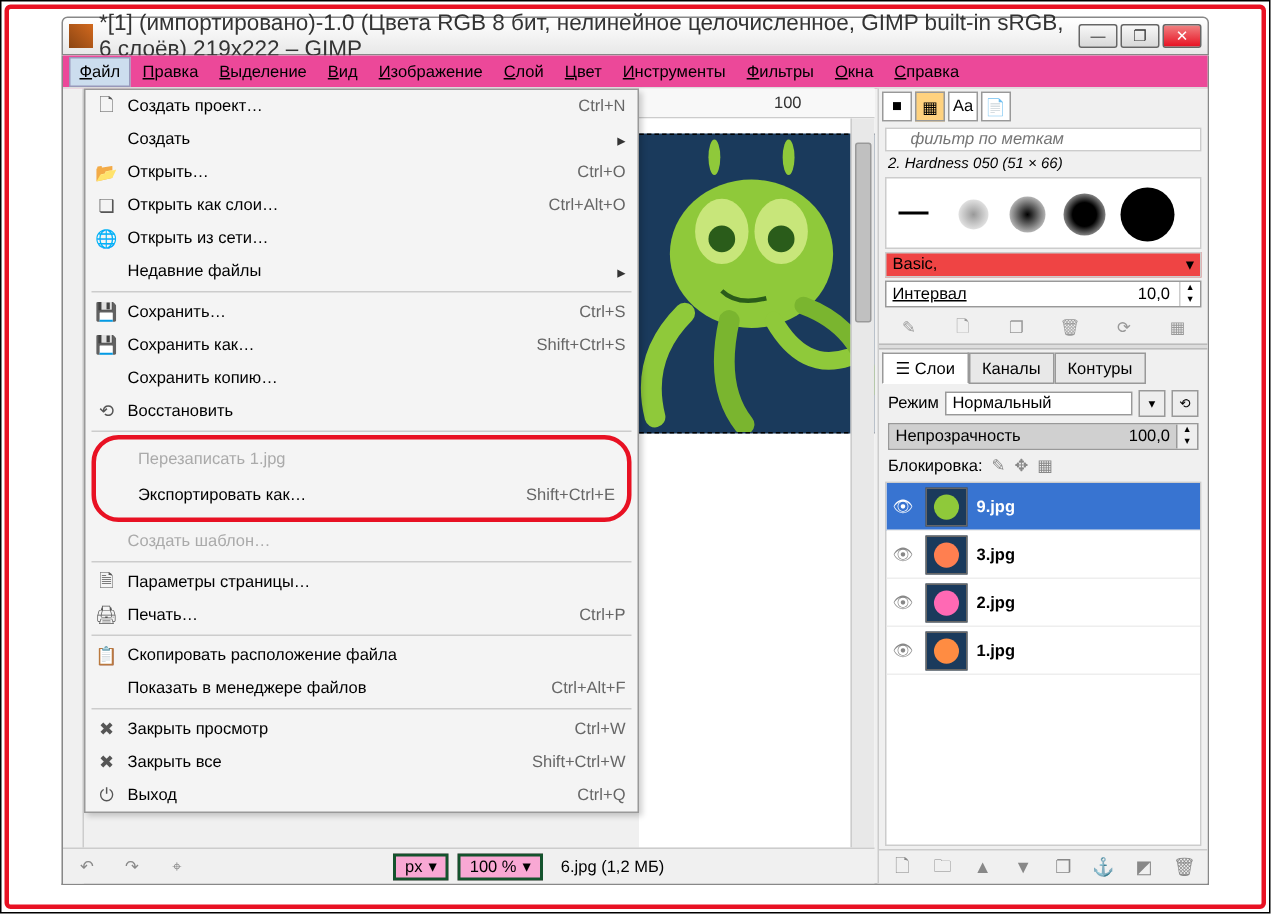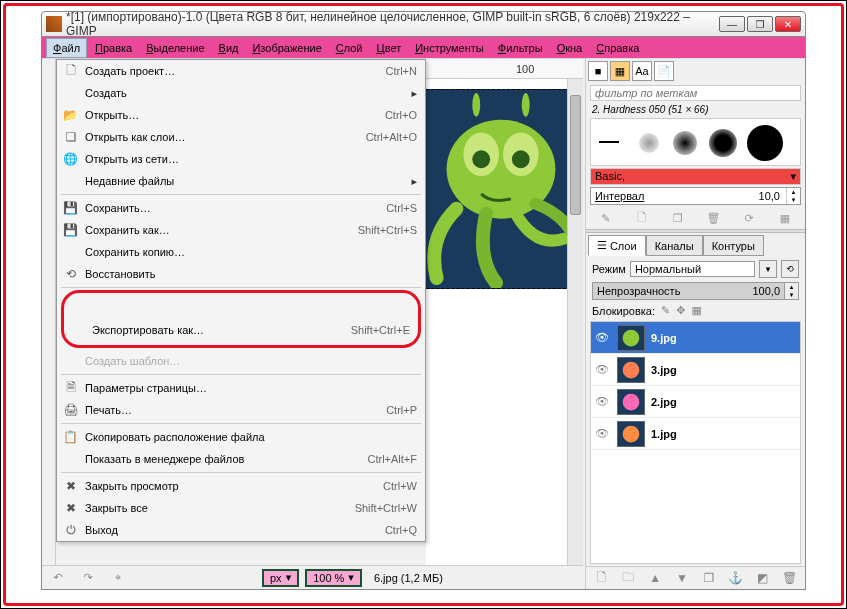--- a/index.html
+++ b/index.html
@@ -1,21 +1,21 @@
 <!DOCTYPE html>
 <html><head>
 <meta charset="utf-8">
 <style>
 * { margin: 0; padding: 0; box-sizing: border-box; font-family: Tahoma, Arial, sans-serif; font-size: 11px; }
 body { background: #fff; width: 847px; height: 609px; position: relative; border: 1px solid #000; }
 .outer-border { position: absolute; inset: 2px; border: 3px solid #e81123; border-radius: 4px; }
 
 .titlebar { position: absolute; top: 10px; left: 40px; right: 40px; height: 26px; border: 1px solid #888; border-radius: 4px 4px 0 0; background: linear-gradient(#fff,#e8e8e8); display: flex; align-items: center; padding: 0 4px; }
 .titlebar .logo { width: 16px; height: 16px; background: linear-gradient(45deg,#8b4513,#d2691e); margin-right: 4px; }
-.titlebar .title { flex: 1; font-size: 12px; color: #333; }
+.titlebar .title { flex: 1; font-size: 15px; color: #333; }
 .winbtns { display: flex; gap: 2px; }
 .winbtn { width: 26px; height: 16px; border: 1px solid #666; border-radius: 2px; background: linear-gradient(#f8f8f8,#d8d8d8); display: flex; align-items: center; justify-content: center; font-size: 10px; color: #333; }
 .winbtn.close { background: linear-gradient(#f08080,#e81123); color: #fff; }
 
 .window-body { position: absolute; top: 36px; left: 40px; right: 40px; bottom: 18px; border: 1px solid #888; border-top: none; background: #f0f0f0; }
 
 .menubar { height: 22px; background: #ec4899; border-bottom: 1px solid #ddd; display: flex; align-items: center; padding: 0 4px; gap: 2px; }
 .menubar span { padding: 3px 6px; text-decoration: underline; text-decoration-color: transparent; cursor: default; }
 .menubar span:first-letter { text-decoration: underline; }
 .menubar .open { background: #cde; border: 1px solid #99b; }
@@ -51,21 +51,21 @@
 .bottombar { position: absolute; left: 0; right: 222px; bottom: 0; height: 24px; background: #f0f0f0; border-top: 1px solid #ccc; display: flex; align-items: center; gap: 6px; padding: 0 4px; font-size: 11px; }
 .bottombar .btn { width: 24px; height: 18px; display: flex; align-items: center; justify-content: center; color: #888; }
 .bottombar .field { border: 2px solid #14532d; background: #f9a8d4; padding: 1px 6px; height: 18px; display: flex; align-items: center; gap: 4px; }
 .bottombar .status { flex: 1; padding-left: 6px; }
 
 
 .rightpanel { position: absolute; right: 0; top: 0; bottom: 0; width: 220px; background: #f0f0f0; border-left: 1px solid #ccc; display: flex; flex-direction: column; font-size: 11px; }
 .rp-tabs { display: flex; gap: 2px; padding: 2px; }
 .rp-tab { width: 20px; height: 20px; border: 1px solid #999; background: #fff; display: flex; align-items: center; justify-content: center; }
 .rp-tab.active { background: #ffd27f; }
-.rp-filter { margin: 2px 4px; border: 1px solid #ccc; background: #fff; padding: 1px 4px; font-style: italic; color: #888; }
+.rp-filter { margin: 2px 4px; border: 1px solid #ccc; background: #fff; padding: 1px 16px; font-style: italic; color: #888; }
 .rp-label { padding: 1px 6px; font-style: italic; font-size: 10px; }
 .brush-preview { margin: 2px 4px; height: 48px; border: 1px solid #ccc; background: #fff; position: relative; }
 .brush-preview .b { position: absolute; border-radius: 50%; background: #000; }
 .dropdown-small { margin: 0 4px; border: 1px solid #ccc; background: #ef4444; padding: 1px 4px; display: flex; justify-content: space-between; }
 .slider-row { margin: 2px 4px; display: flex; border: 1px solid #999; background: #fff; }
 .slider-row .lab { flex: 1; padding: 2px 4px; text-decoration: underline; }
 .slider-row .val { padding: 2px 6px; }
 .slider-row .spin { width: 14px; border-left: 1px solid #ccc; display:flex; flex-direction:column; }
 .slider-row .spin div { flex:1; text-align:center; font-size:7px; line-height:7px; }
 .iconrow { display: flex; justify-content: space-around; padding: 2px; color: #999; }
@@ -179,20 +179,21 @@
           <span class="label">Сохранить копию…</span>
         </div>
       <div class="item">
           <span class="icon">⟲</span>
           <span class="label">Восстановить</span>
         </div>
       <div class="sep"></div>
       <div class="highlight-group">
         <div class="item disabled">
             <span class="icon"></span>
+            <span class="label">Перезаписать 1.jpg</span>
           </div>
         <div class="item">
             <span class="icon"></span>
             <span class="label">Экспортировать как…</span>
             <span class="shortcut">Shift+Ctrl+E</span>
           </div>
       </div>
       <div class="item disabled">
           <span class="icon"></span>
           <span class="label">Создать шаблон…</span>

